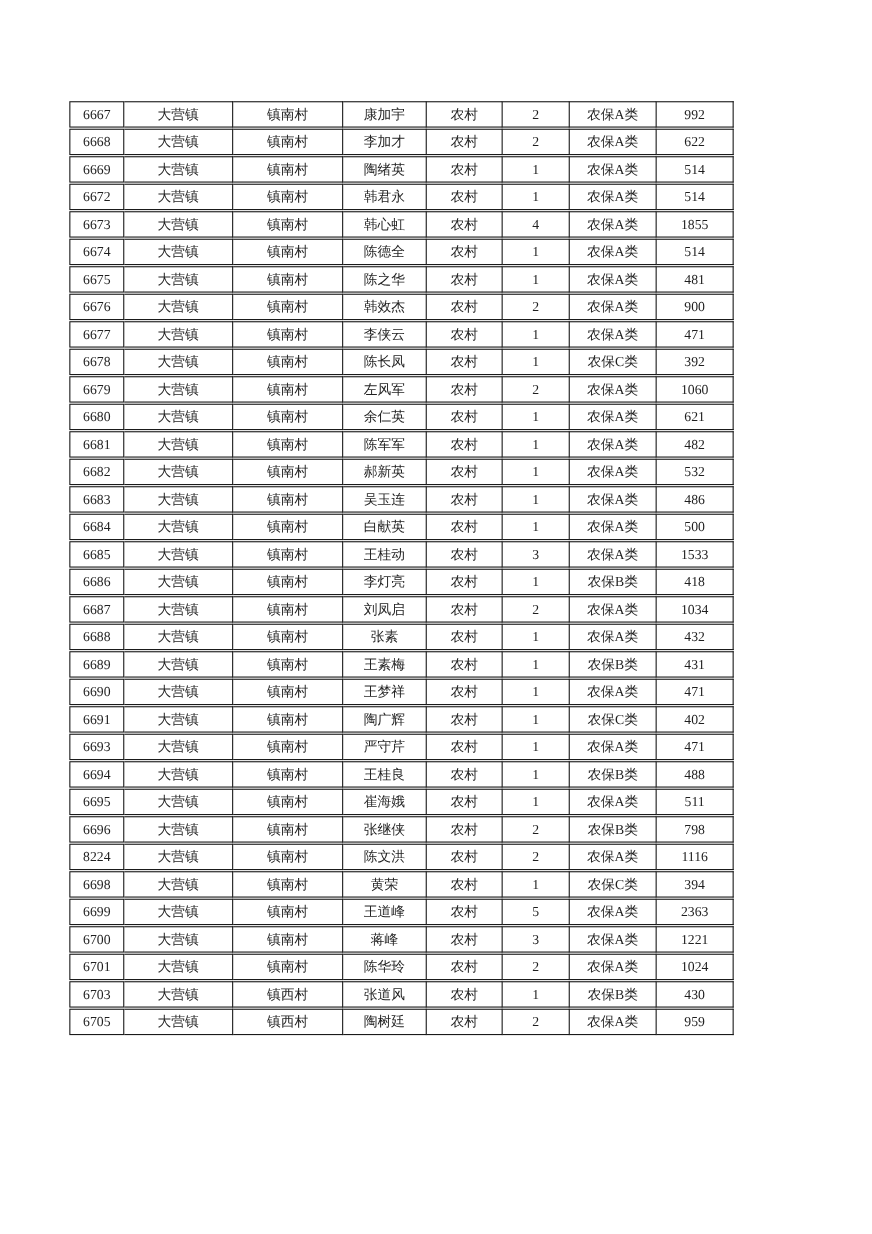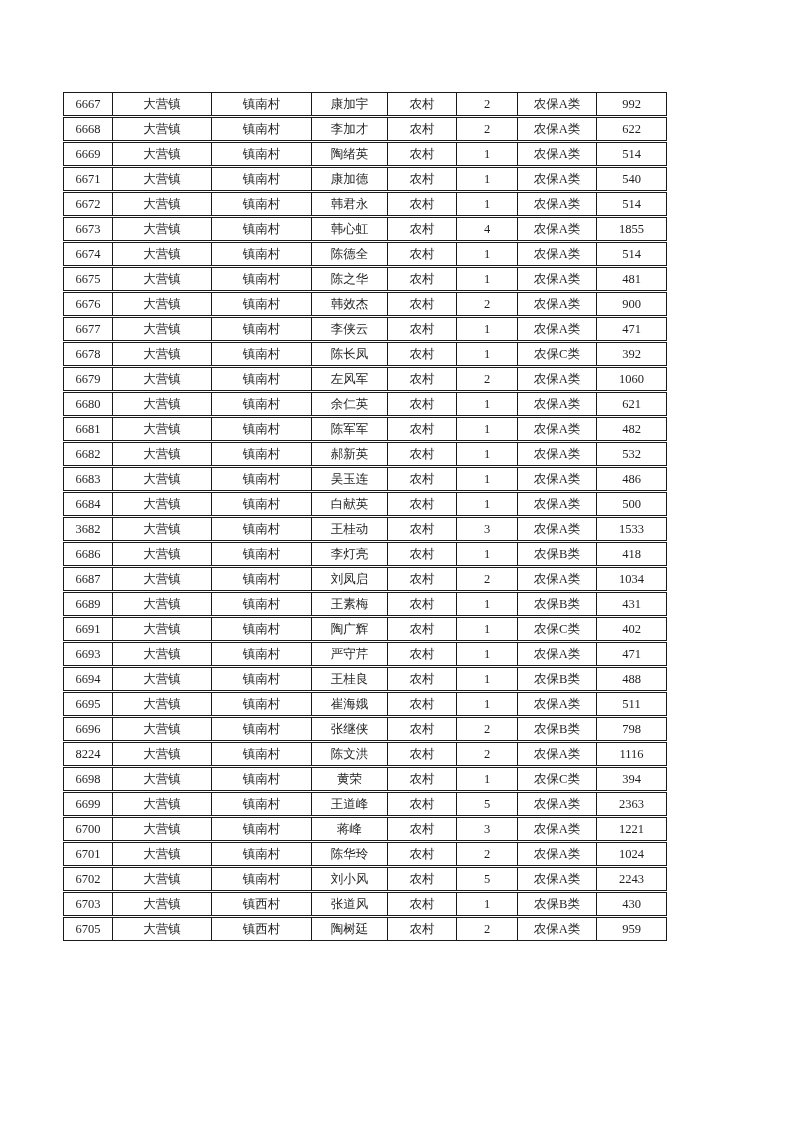--- a/index.html
+++ b/index.html
@@ -90,30 +90,20 @@
           <td>6669</td>
           <td>大营镇</td>
           <td>镇南村</td>
           <td>陶绪英</td>
           <td>农村</td>
           <td>1</td>
           <td>农保A类</td>
           <td>514</td>
         </tr>
         <tr>
-          <td>6671</td>
-          <td>大营镇</td>
-          <td>镇南村</td>
-          <td>康加德</td>
-          <td>农村</td>
-          <td>1</td>
-          <td>农保A类</td>
-          <td>540</td>
-        </tr>
-        <tr>
           <td>6672</td>
           <td>大营镇</td>
           <td>镇南村</td>
           <td>韩君永</td>
           <td>农村</td>
           <td>1</td>
           <td>农保A类</td>
           <td>514</td>
         </tr>
         <tr>
@@ -230,21 +220,21 @@
           <td>6684</td>
           <td>大营镇</td>
           <td>镇南村</td>
           <td>白献英</td>
           <td>农村</td>
           <td>1</td>
           <td>农保A类</td>
           <td>500</td>
         </tr>
         <tr>
-          <td>3682</td>
+          <td>6685</td>
           <td>大营镇</td>
           <td>镇南村</td>
           <td>王桂动</td>
           <td>农村</td>
           <td>3</td>
           <td>农保A类</td>
           <td>1533</td>
         </tr>
         <tr>
           <td>6686</td>
@@ -260,30 +250,50 @@
           <td>6687</td>
           <td>大营镇</td>
           <td>镇南村</td>
           <td>刘凤启</td>
           <td>农村</td>
           <td>2</td>
           <td>农保A类</td>
           <td>1034</td>
         </tr>
         <tr>
+          <td>6688</td>
+          <td>大营镇</td>
+          <td>镇南村</td>
+          <td>张素</td>
+          <td>农村</td>
+          <td>1</td>
+          <td>农保A类</td>
+          <td>432</td>
+        </tr>
+        <tr>
           <td>6689</td>
           <td>大营镇</td>
           <td>镇南村</td>
           <td>王素梅</td>
           <td>农村</td>
           <td>1</td>
           <td>农保B类</td>
           <td>431</td>
         </tr>
         <tr>
+          <td>6690</td>
+          <td>大营镇</td>
+          <td>镇南村</td>
+          <td>王梦祥</td>
+          <td>农村</td>
+          <td>1</td>
+          <td>农保A类</td>
+          <td>471</td>
+        </tr>
+        <tr>
           <td>6691</td>
           <td>大营镇</td>
           <td>镇南村</td>
           <td>陶广辉</td>
           <td>农村</td>
           <td>1</td>
           <td>农保C类</td>
           <td>402</td>
         </tr>
         <tr>
@@ -368,30 +378,20 @@
         </tr>
         <tr>
           <td>6701</td>
           <td>大营镇</td>
           <td>镇南村</td>
           <td>陈华玲</td>
           <td>农村</td>
           <td>2</td>
           <td>农保A类</td>
           <td>1024</td>
-        </tr>
-        <tr>
-          <td>6702</td>
-          <td>大营镇</td>
-          <td>镇南村</td>
-          <td>刘小风</td>
-          <td>农村</td>
-          <td>5</td>
-          <td>农保A类</td>
-          <td>2243</td>
         </tr>
         <tr>
           <td>6703</td>
           <td>大营镇</td>
           <td>镇西村</td>
           <td>张道风</td>
           <td>农村</td>
           <td>1</td>
           <td>农保B类</td>
           <td>430</td>

